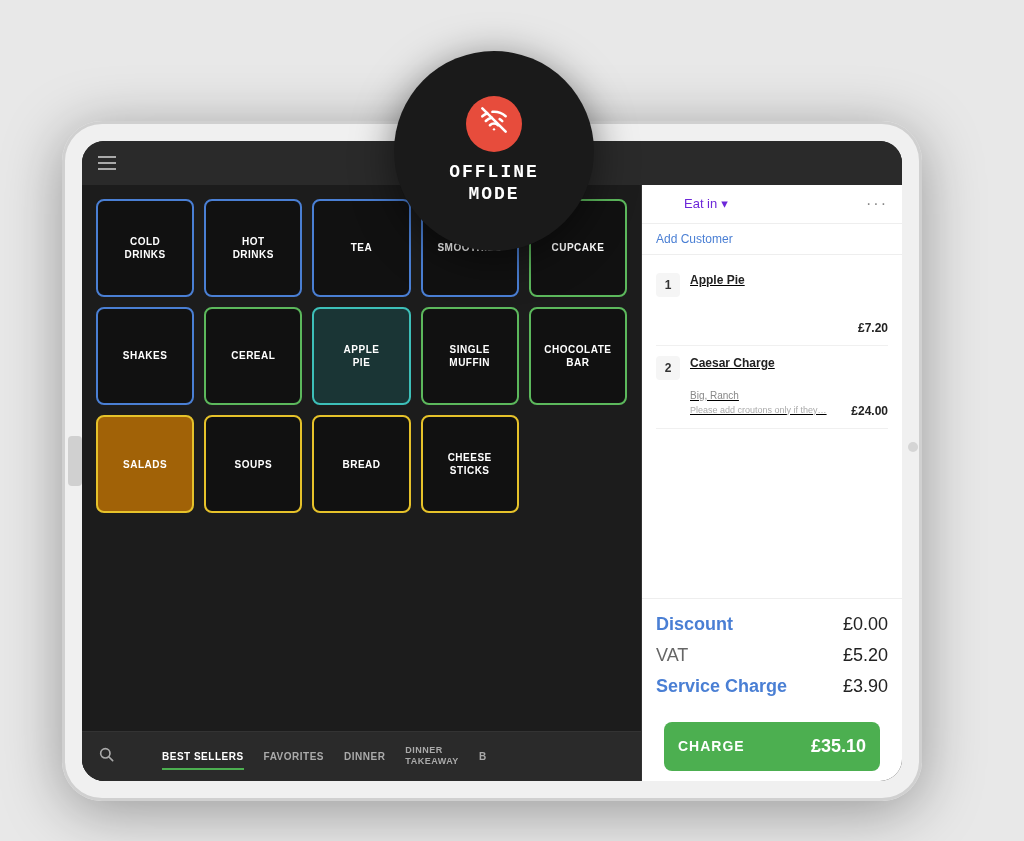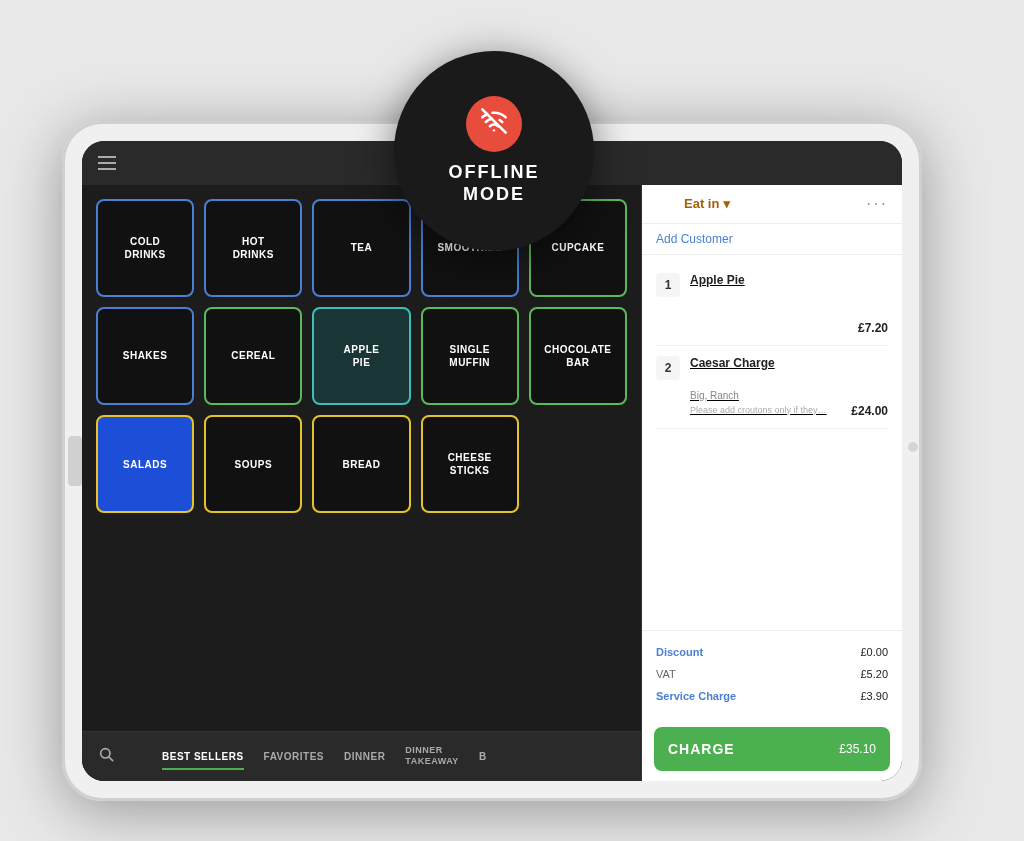--- a/index.html
+++ b/index.html
@@ -103,21 +103,21 @@
       cursor: pointer;
       padding: 6px;
       line-height: 1.3;
       text-transform: uppercase;
     }
 
     .cat-btn.blue { border: 2px solid #4a7fd4; }
     .cat-btn.teal-active { border: 2px solid #3dbfb8; background: #1a3535; }
     .cat-btn.green { border: 2px solid #5cb85c; }
     .cat-btn.yellow { border: 2px solid #e6c22a; }
-    .cat-btn.yellow-active { border: 2px solid #e6c22a; background: #1d4ed8; }
+    .cat-btn.yellow-active { border: 2px solid #e6c22a; background: #a16207; }
 
     
     .tab-bar {
       background: #2a2a2a;
       height: 50px;
       display: flex;
       align-items: center;
       padding: 0 8px;
       gap: 20px;
       flex-shrink: 0;
@@ -169,22 +169,22 @@
 
     .order-header {
       padding: 10px 14px;
       border-bottom: 1px solid #eee;
       display: flex;
       justify-content: space-between;
       align-items: center;
     }
 
     .eat-in-btn {
-      color: #a16207;
-      font-weight: 700;
+      color: #6d28d9;
+      font-weight: 400;
       font-size: 13px;
       display: flex;
       align-items: center;
       gap: 4px;
       cursor: pointer;
       padding-left: 28px;
     }
 
     .more-btn {
       color: #888;
@@ -264,21 +264,21 @@
     .order-totals {
       padding: 10px 14px;
       border-top: 1px solid #eee;
     }
 
     .total-row {
       display: flex;
       justify-content: space-between;
       align-items: center;
       padding: 5px 0;
-      font-size: 11px;
+      font-size: 18px;
     }
 
     .total-label {
       color: #666;
     }
 
     .total-label.accent {
       color: #4a7fd4;
       font-weight: 600;
     }
@@ -286,38 +286,38 @@
     .total-value {
       color: #222;
       font-weight: 500;
     }
 
     .charge-btn {
       background: #4CAF50;
       color: #fff;
       border: none;
       border-radius: 8px;
-      margin: 10px 12px;
+      margin: 10px 22px;
       padding: 14px;
       display: flex;
       justify-content: space-between;
       align-items: center;
       cursor: pointer;
       flex-shrink: 0;
     }
 
     .charge-label {
       font-size: 14px;
       font-weight: 700;
       letter-spacing: 1px;
     }
 
     .charge-amount {
-      font-size: 12px;
-      font-weight: 400;
+      font-size: 18px;
+      font-weight: 700;
     }
 
     
     .offline-overlay {
       position: absolute;
       top: -30px;
       left: 50%;
       transform: translateX(-50%);
       z-index: 100;
       pointer-events: none;
@@ -326,20 +326,21 @@
     .offline-circle {
       width: 200px;
       height: 200px;
       border-radius: 50%;
       background: #1a1a1a;
       display: flex;
       flex-direction: column;
       align-items: center;
       justify-content: center;
       box-shadow: 0 8px 40px rgba(0,0,0,0.5);
+      font-family: Liberation Mono, monospace;
     }
 
     .offline-icon-wrap {
       width: 56px;
       height: 56px;
       border-radius: 50%;
       background: #e74c3c;
       display: flex;
       align-items: center;
       justify-content: center;

